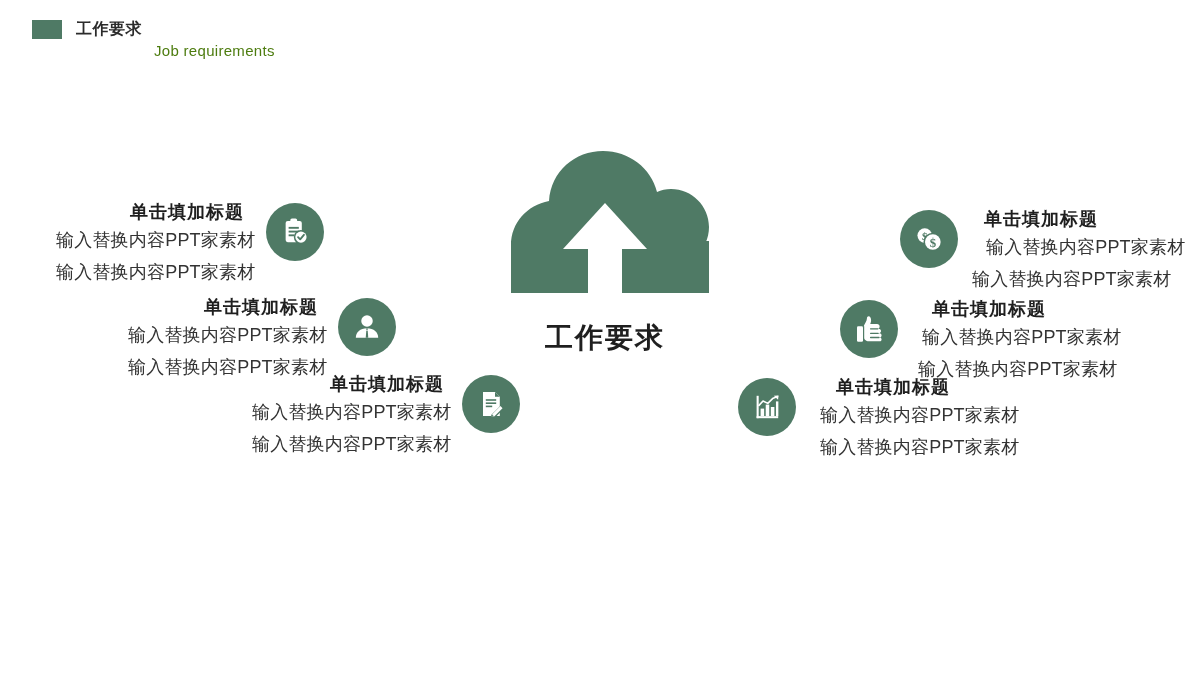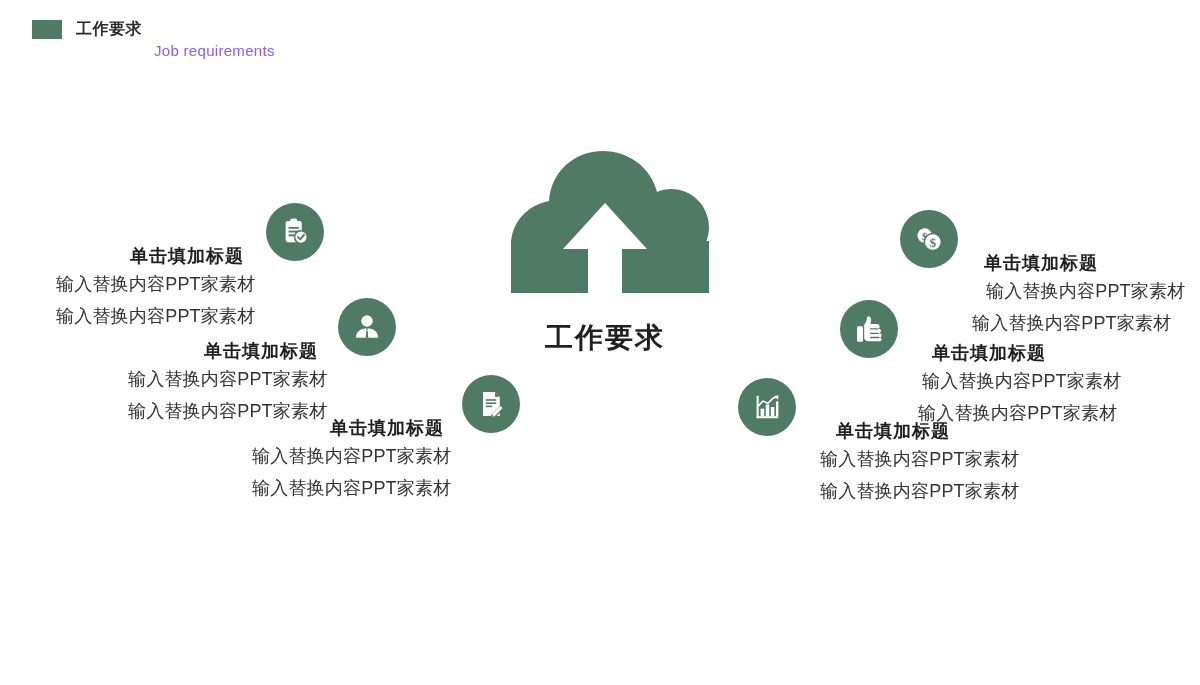--- a/index.html
+++ b/index.html
@@ -34,21 +34,21 @@
   }
   .header-title-cn {
     font-size: 16px;
     font-weight: bold;
     color: #2b2b2b;
     letter-spacing: 0.5px;
   }
   .header-title-en {
     font-size: 15px;
     font-weight: normal;
-    color: #8b5cf6;
+    color: #4d7c0f;
     margin-left: 12px;
     letter-spacing: 0.3px;
     margin-top: 43px;
   }
 
   
   .center-block {
     position: absolute;
     left: 480px;
     top: 145px;
@@ -87,21 +87,20 @@
   .icon-circle svg { display: block; }
 
   .item-text { line-height: 1.0; }
   .item-title {
     font-size: 18px;
     font-weight: bold;
     color: #1f1f1f;
     letter-spacing: 1px;
     white-space: nowrap;
     margin-bottom: 10px;
-    margin-top: 44px;
   }
   .item-line {
     font-size: 18px;
     color: #333333;
     white-space: nowrap;
     margin-bottom: 14px;
     letter-spacing: 0.2px;
   }
   .item-line:last-child { margin-bottom: 0; }
 

